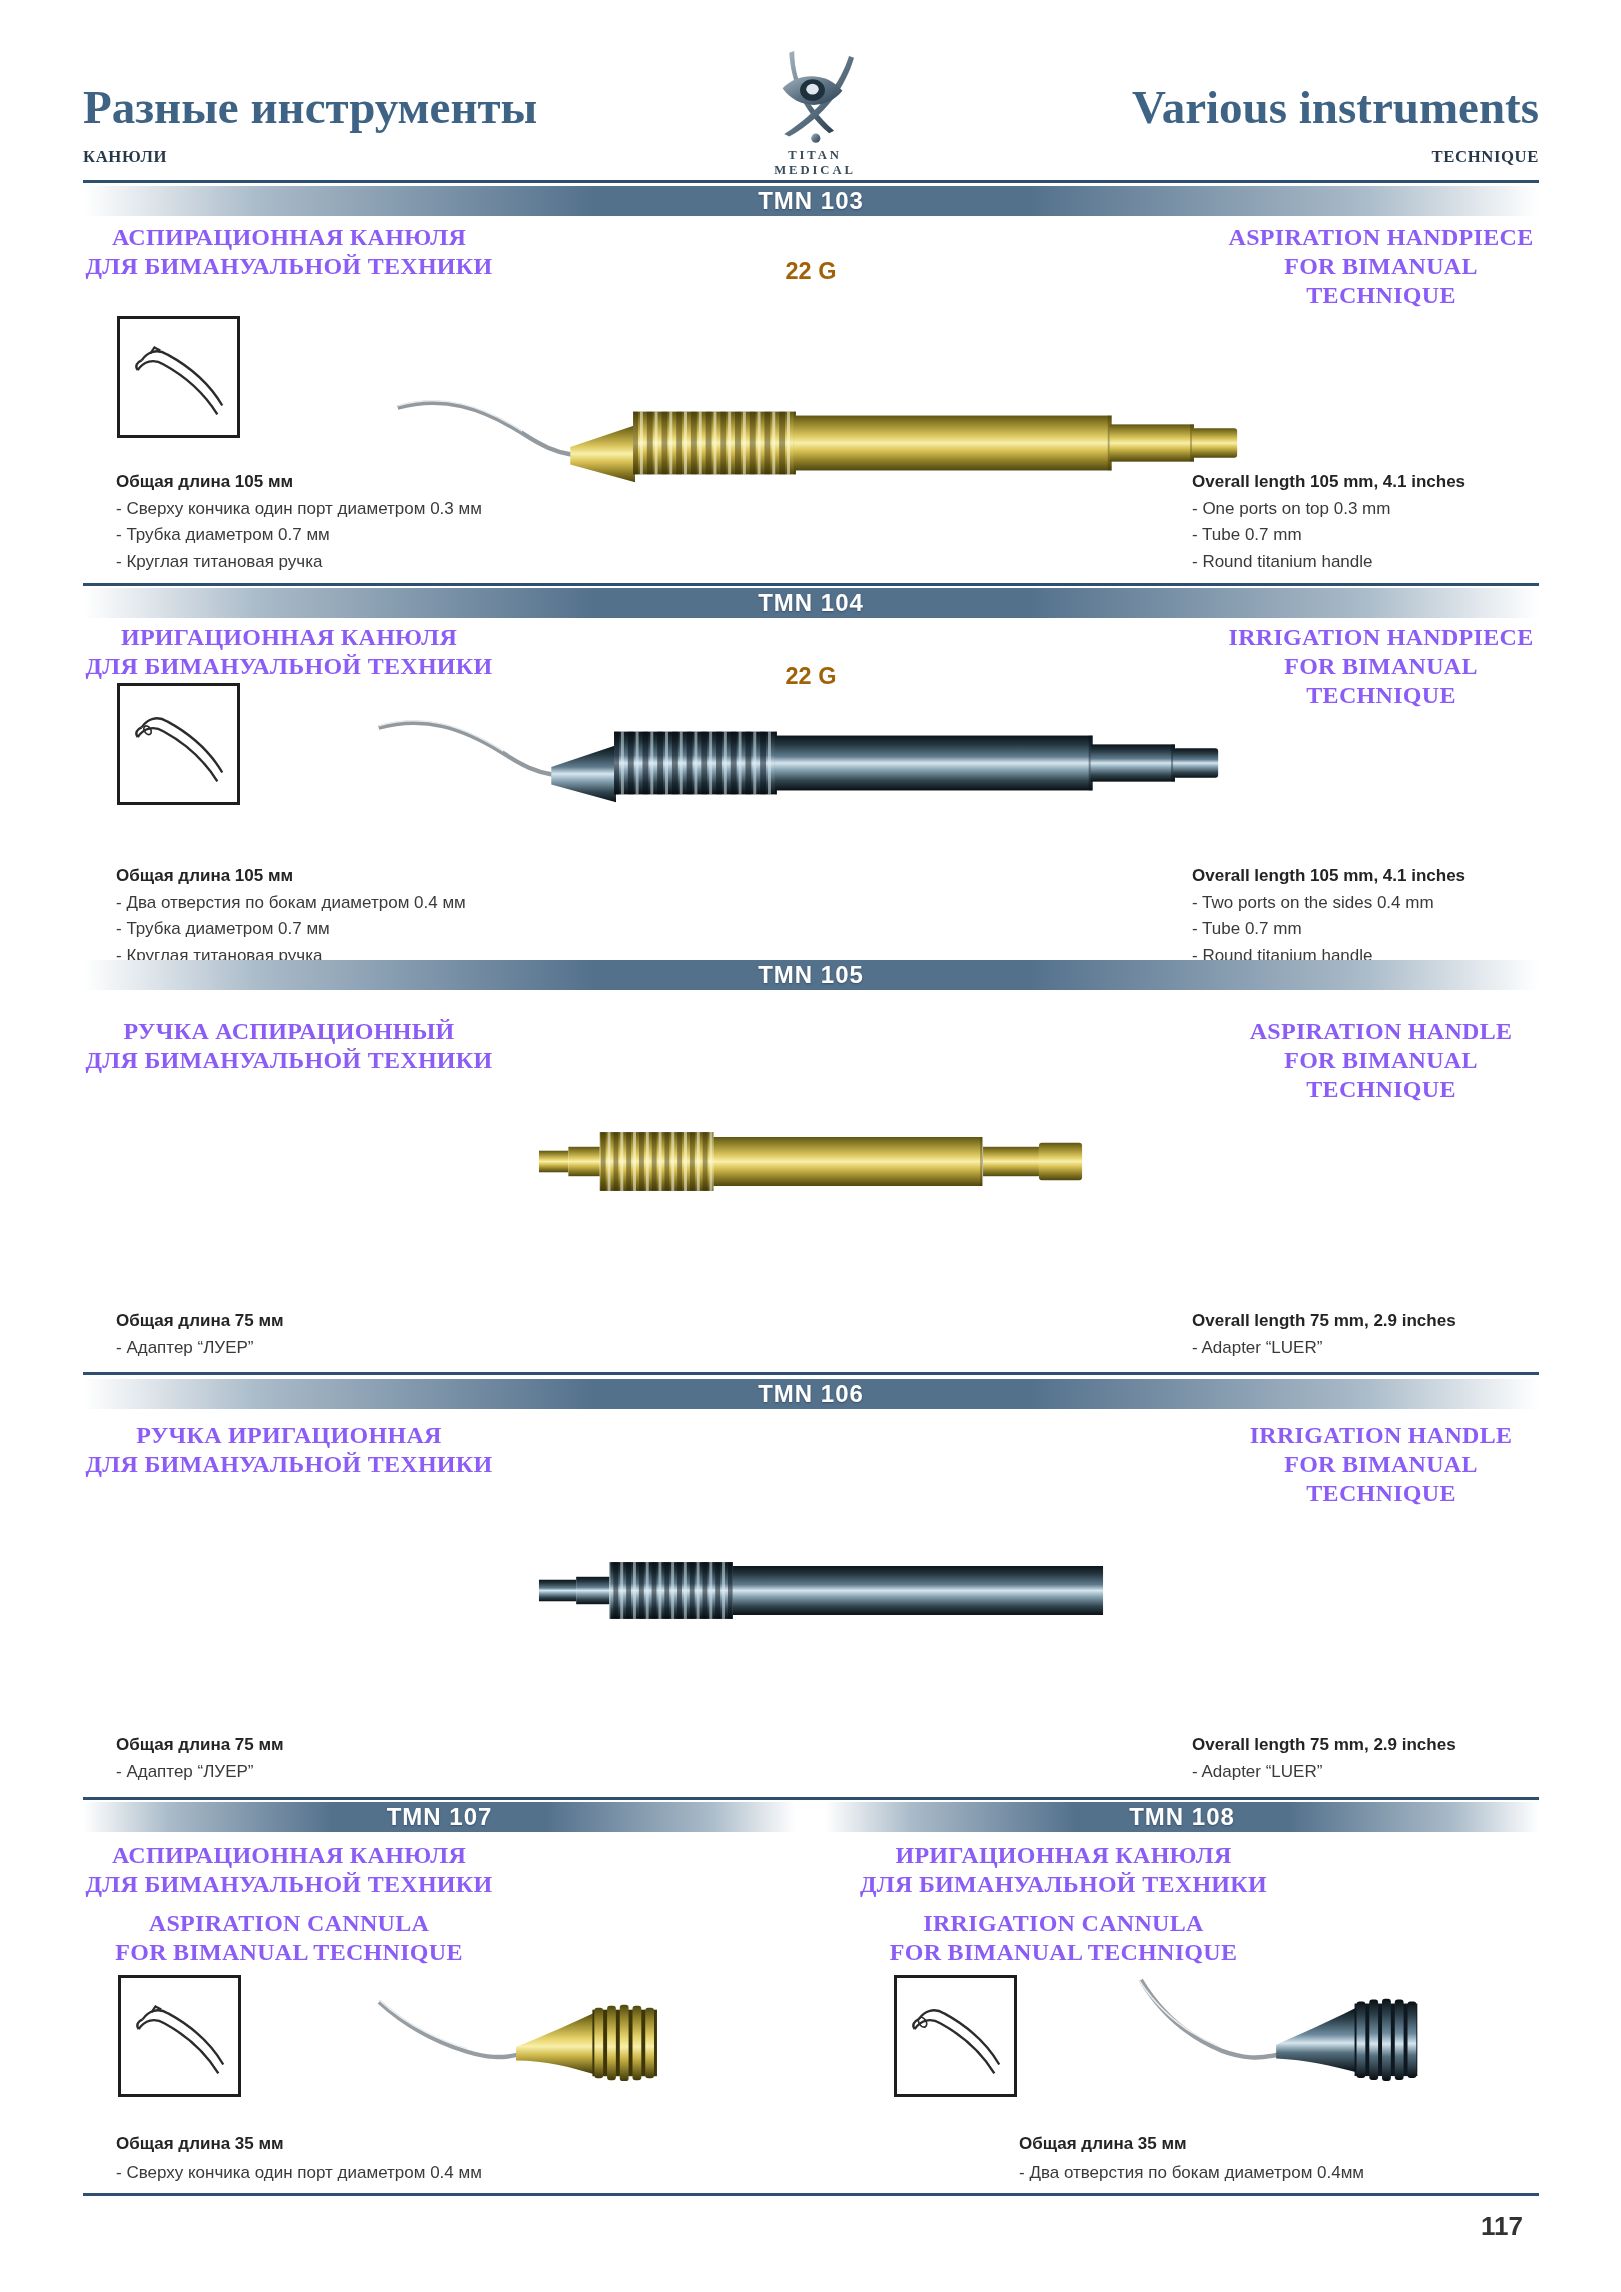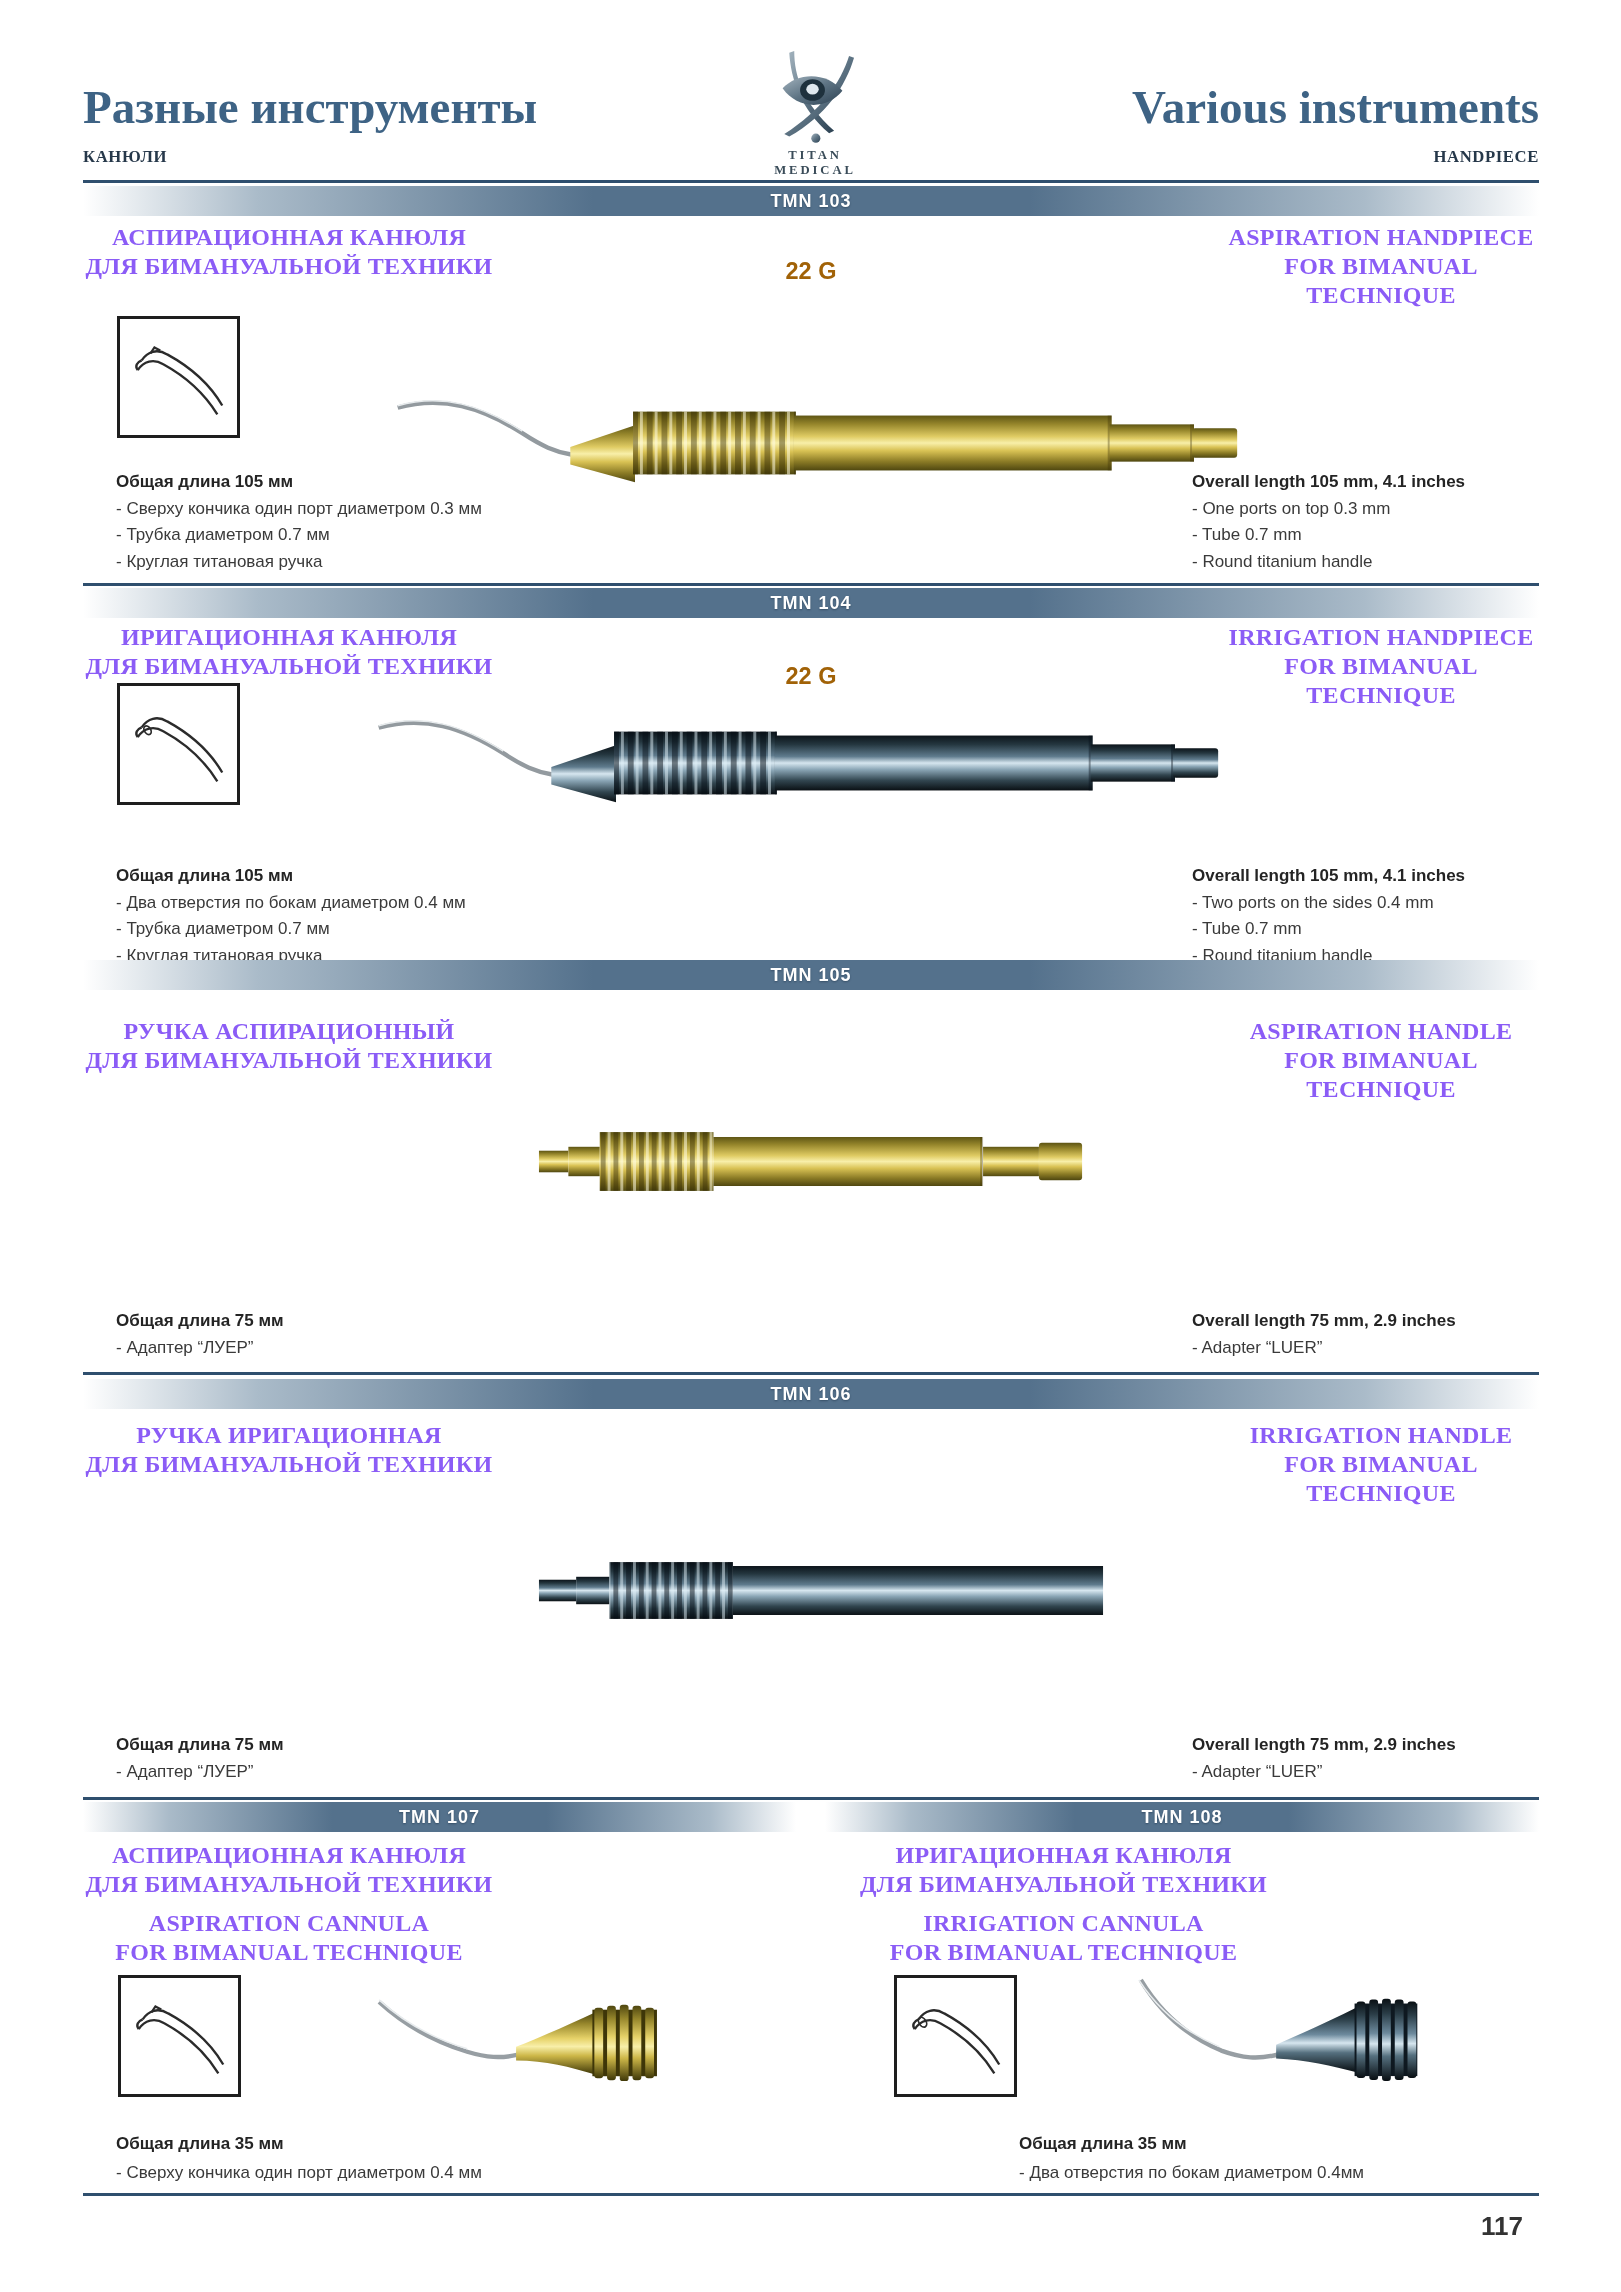--- a/index.html
+++ b/index.html
@@ -16,21 +16,21 @@
   #sub-ru{left:83px;}
   #sub-en{right:82px;}
   #logo{position:absolute;left:727px;top:51px;width:176px;text-align:center;}
   #logo .logo-text{font-family:"Liberation Serif",serif;font-weight:bold;font-size:12.7px;
                    line-height:14.7px;letter-spacing:2.9px;color:#3a4c59;}
 
   
   .rule{position:absolute;left:83px;width:1456px;height:2.9px;background:#2f4f6e;}
   #rule-1{top:180px}#rule-2{top:583px}#rule-3{top:975px}#rule-4{top:1372px}#rule-5{top:1797px}#rule-6{top:2193px}
   .band{position:absolute;height:30px;text-align:center;color:#fff;font-weight:bold;
-        font-size:18px;line-height:30px;letter-spacing:1px;
+        font-size:24px;line-height:30px;letter-spacing:1px;
         text-shadow:0 1px 2px rgba(20,40,60,.45);
         background:linear-gradient(90deg,#ffffff 0%,#aabbc9 12%,#54718c 35%,#54718c 65%,#aabbc9 88%,#ffffff 100%);}
   #band-103{left:83px;top:186px;width:1456px;}
   #band-104{left:83px;top:588px;width:1456px;}
   #band-105{left:83px;top:960px;width:1456px;}
   #band-106{left:83px;top:1379px;width:1456px;}
   #band-107{left:83px;top:1802px;width:713px;}
   #band-108{left:825px;top:1802px;width:714px;}
 
   
@@ -97,21 +97,21 @@
       <path d="M26,45 C44,25 80,25 98,48 C80,71 44,71 26,45 Z" fill="url(#lg)"></path>
       <ellipse cx="62" cy="47" rx="15" ry="13" fill="#1e313d"></ellipse>
       <ellipse cx="62" cy="46" rx="7.5" ry="6.5" fill="#dfe8ee"></ellipse>
       <circle cx="66" cy="105" r="5.5" fill="url(#lg)"></circle>
     </svg>
     <div class="logo-text">TITAN</div>
     <div class="logo-text">MEDICAL</div>
   </div>
 
   <div id="sub-ru" class="sub-title">КАНЮЛИ</div>
-  <div id="sub-en" class="sub-title">HANDPIECE</div>
+  <div id="sub-en" class="sub-title">TECHNIQUE</div>
 
   <div id="rule-1" class="rule"></div>
 
   <div id="band-103" class="band">TMN 103</div>
   <div id="t103-ru" class="sec-title">
     <div>АСПИРАЦИОННАЯ КАНЮЛЯ</div>
     <div>ДЛЯ БИМАНУАЛЬНОЙ ТЕХНИКИ</div>
   </div>
   <div id="t103-en" class="sec-title">
     <div>ASPIRATION HANDPIECE</div>

